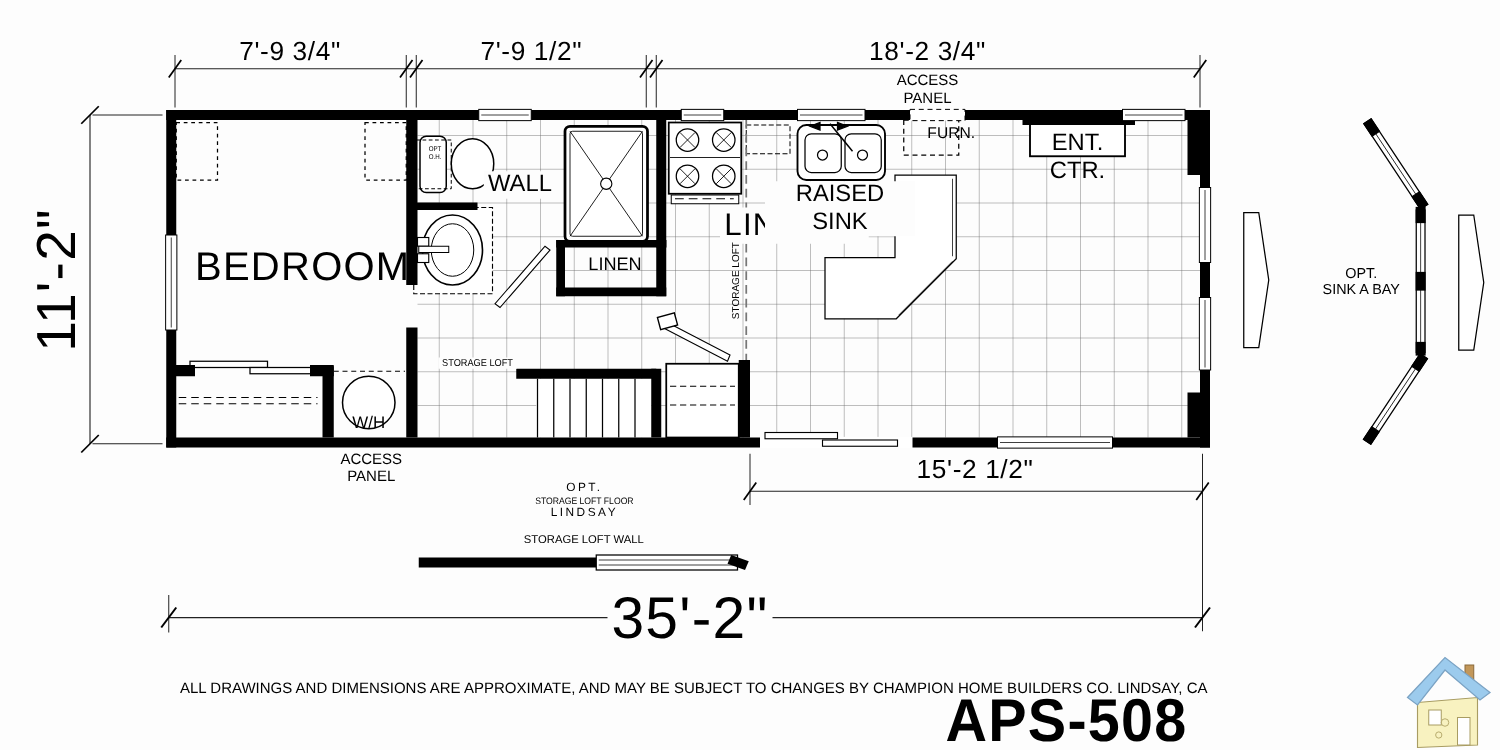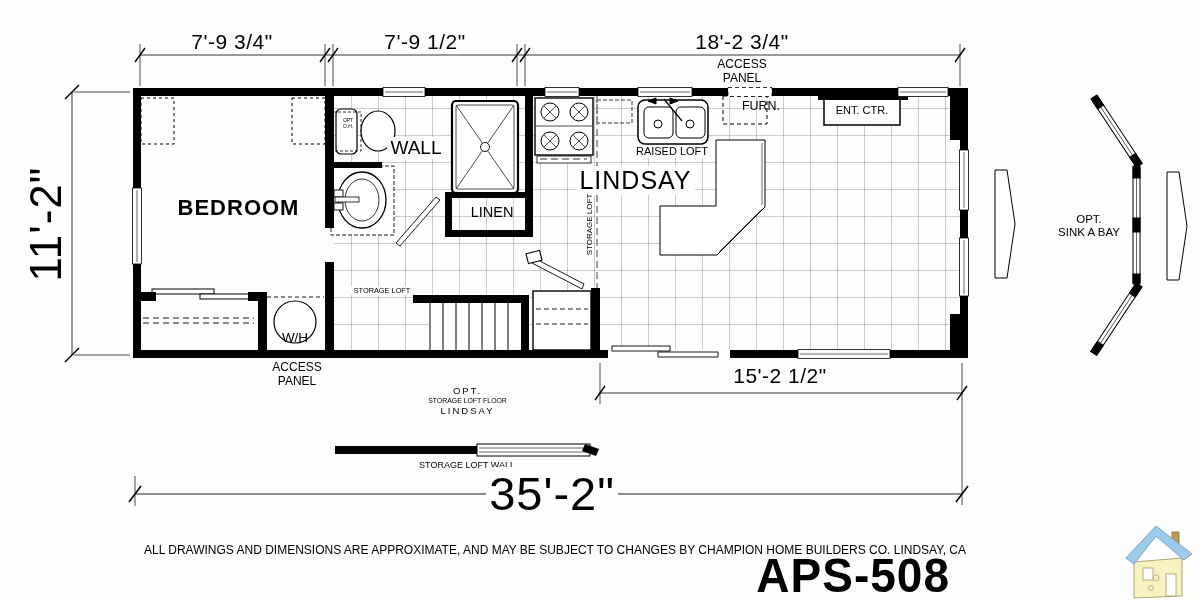--- a/index.html
+++ b/index.html
@@ -5,25 +5,25 @@
   html,body{margin:0;padding:0;background:#fff;}
   .stage{position:relative;width:1200px;height:600px;background:#fdfdfd;
          font-family:"Liberation Sans",sans-serif;color:#000;overflow:hidden;}
   .stage svg{position:absolute;left:0;top:0;}
   .lbl{position:absolute;text-align:center;line-height:1.15;white-space:normal;}
   .knock{background:#fdfdfd;display:inline-block;padding:0 3px;}
   .dim{font-size:21px;letter-spacing:0.5px;}
   .dim-left{font-size:44px;width:220px;height:48px;line-height:48px;
             transform:rotate(-90deg);letter-spacing:1px;}
   .dim-big{font-size:47px;letter-spacing:1px;}
-  .room-lg{font-size:22px;letter-spacing:1px;font-weight:bold;}
+  .room-lg{font-size:32px;letter-spacing:1px;}
   .room-md{font-size:25px;letter-spacing:1px;}
   .room-sm{font-size:19px;}
   .tag{font-size:12px;}
-  .tag13{font-size:11px;}
+  .tag13{font-size:19px;}
   .tiny{font-size:8px;transform:scaleX(0.92);}
   .vtext{width:70px;height:11px;line-height:11px;transform:rotate(-90deg);}
   .micro{font-size:5.5px;line-height:1.1;transform:scaleX(0.9);}
   .blk{display:block;}
   .sp2{letter-spacing:2px;font-size:9.5px;}
   .cond{font-size:7.5px;transform:scaleX(0.92);}
   .footer{font-size:12px;letter-spacing:0px;text-align:center;}
   .model{font-size:46px;font-weight:bold;letter-spacing:1px;text-align:right;
          transform:scaleY(1.05);transform-origin:bottom right;}
 </style>
@@ -263,39 +263,39 @@
 <div class="lbl tag" style="left:712px;top:58px;width:60px;">ACCESS PANEL</div>
 <div class="lbl dim-left" style="left:-64px;top:200px;">11'-2"</div>
 
 <div class="lbl room-lg" style="left:156px;top:195px;width:165px;">BEDROOM</div>
 <div class="lbl room-sm" style="left:378px;top:137px;width:76px;"><span class="knock">WALL</span></div>
 <div class="lbl room-md" style="left:553px;top:166px;width:165px;"><span class="knock">LINDSAY</span></div>
 <div class="lbl" style="left:452px;top:204px;width:80px;font-size:14.5px;">LINEN</div>
 
 <div class="lbl tag13" style="left:826px;top:104px;width:72px;">ENT. CTR.</div>
 <div class="lbl" style="left:723px;top:99px;width:44px;font-size:12.5px;margin-left:16px;">FURN.</div>
-<div class="lbl tag13" style="left:612px;top:145px;width:120px;"><span class="knock">RAISED LOFT</span></div>
+<div class="lbl tag13" style="left:612px;top:145px;width:120px;"><span class="knock">RAISED SINK</span></div>
 <div class="lbl" style="left:273px;top:314px;width:44px;font-size:13.5px;margin-top:16px;">W/H</div>
 <div class="lbl tag" style="left:267px;top:361px;width:60px;">ACCESS PANEL</div>
 
 <div class="lbl micro" style="left:336px;top:117px;width:24px;">
   <span class="blk">OPT</span>
   <span class="blk">O.H.</span>
 </div>
 
 <div class="lbl tiny" style="left:341px;top:286px;width:82px;"><span class="knock">STORAGE LOFT</span></div>
 <div class="lbl tiny vtext" style="left:554px;top:219px;">STORAGE LOFT</div>
 
 <div class="lbl" style="left:395px;top:386px;width:145px;">
   <span class="blk sp2">OPT.</span>
   <span class="blk cond">STORAGE LOFT FLOOR</span>
   <span class="blk sp2">LINDSAY</span>
 </div>
 
-<div class="lbl" style="left:397px;top:426px;width:140px;font-size:9px;margin-top:34px;">STORAGE LOFT WALL</div>
+<div class="lbl" style="left:397px;top:426px;width:140px;font-size:9px;">STORAGE LOFT WALL</div>
 
 <div class="lbl dim" style="left:680px;top:364px;width:200px;">15'-2 1/2"</div>
 <div class="lbl dim-big" style="left:402px;top:467px;width:300px;"><span class="knock">35'-2"</span></div>
 
 <div class="lbl" style="left:1028px;top:213px;width:122px;font-size:11.5px;">
   <span class="blk">OPT.</span>
   <span class="blk">SINK A BAY</span>
 </div>
 
 <div class="lbl footer" style="left:105px;top:544px;width:900px;">ALL  DRAWINGS AND DIMENSIONS ARE APPROXIMATE, AND MAY BE SUBJECT TO CHANGES BY CHAMPION HOME BUILDERS CO. LINDSAY, CA</div>

